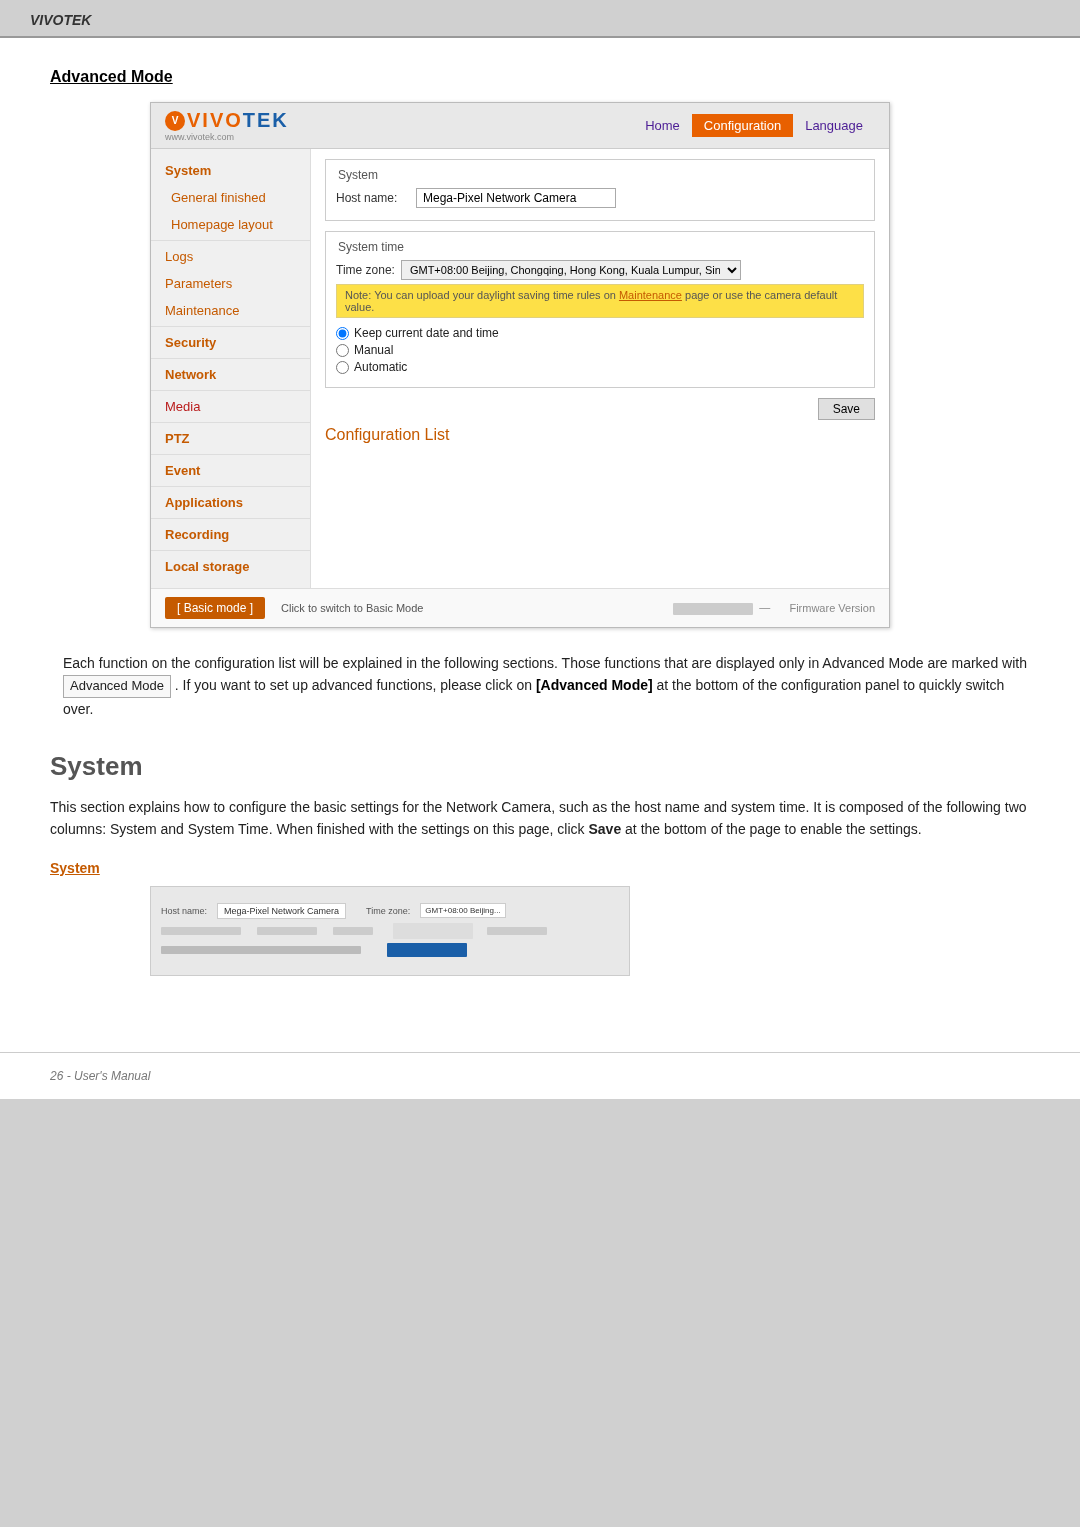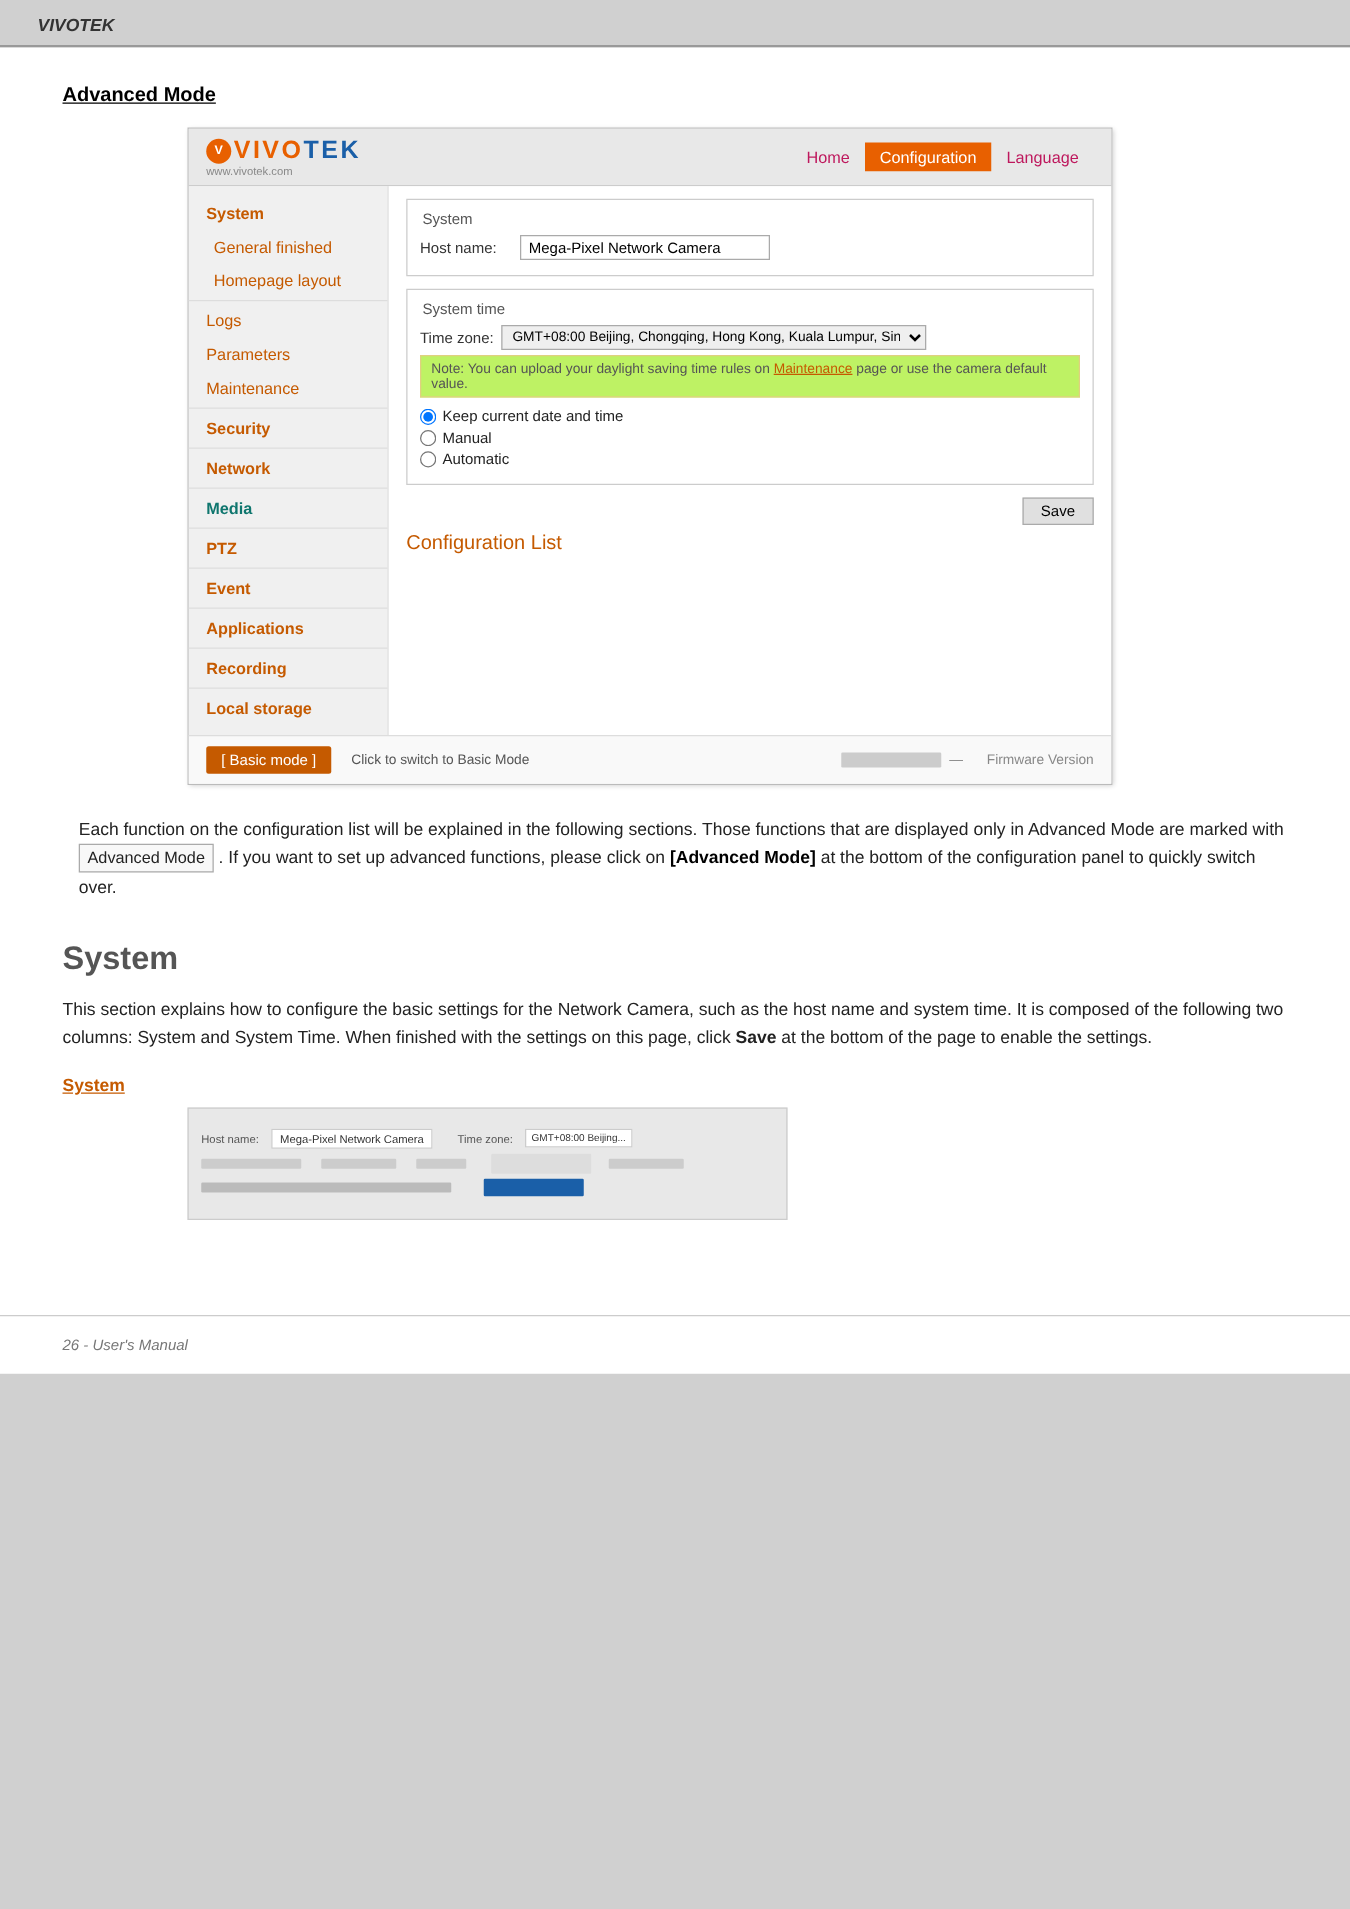--- a/index.html
+++ b/index.html
@@ -52,21 +52,21 @@
       padding: 6px 14px;
     }
     .cam-nav {
       display: flex;
       gap: 0;
       align-items: center;
     }
     .cam-nav-item {
       padding: 4px 12px;
       font-size: 13px;
-      color: #be185d;
+      color: #4c1d95;
       cursor: pointer;
     }
     .cam-nav-item.active {
       background: #e86000;
       color: #fff;
       border-radius: 0;
     }
     .cam-breadcrumb {
       background: #f5f5f5;
       border-bottom: 1px solid #ddd;
@@ -144,21 +144,21 @@
       color: #333;
       margin-right: 6px;
     }
     .cam-timezone-select {
       border: 1px solid #aaa;
       padding: 2px 4px;
       font-size: 11px;
       width: 340px;
     }
     .cam-note {
-      background: #bef264;
+      background: #fde047;
       border: 1px solid #e0d080;
       padding: 4px 8px;
       font-size: 11px;
       color: #555;
       margin-bottom: 6px;
     }
     .cam-note a { color: #c55a00; text-decoration: underline; }
     .cam-radio-group { padding: 2px 0; }
     .cam-radio-row {
       display: flex;
@@ -306,21 +306,21 @@
     }
     
     .cam-sidebar-item.system { color: #c55a00; font-weight: bold; }
     .cam-sidebar-item.general { color: #c55a00; }
     .cam-sidebar-item.homepage { color: #c55a00; }
     .cam-sidebar-item.logs { color: #c55a00; }
     .cam-sidebar-item.params { color: #c55a00; }
     .cam-sidebar-item.maint { color: #c55a00; }
     .cam-sidebar-item.security { color: #c55a00; font-weight: bold; }
     .cam-sidebar-item.network { color: #c55a00; font-weight: bold; }
-    .cam-sidebar-item.media { color: #0f766e; font-weight: bold; }
+    .cam-sidebar-item.media { color: #b91c1c; font-weight: normal; }
     .cam-sidebar-item.ptz { color: #c55a00; font-weight: bold; }
     .cam-sidebar-item.event { color: #c55a00; font-weight: bold; }
     .cam-sidebar-item.applications { color: #c55a00; font-weight: bold; }
     .cam-sidebar-item.recording { color: #c55a00; font-weight: bold; }
     .cam-sidebar-item.localstorage { color: #c55a00; font-weight: bold; }
     .vivotek-logo-text {
       display: flex;
       align-items: center;
       gap: 2px;
     }

